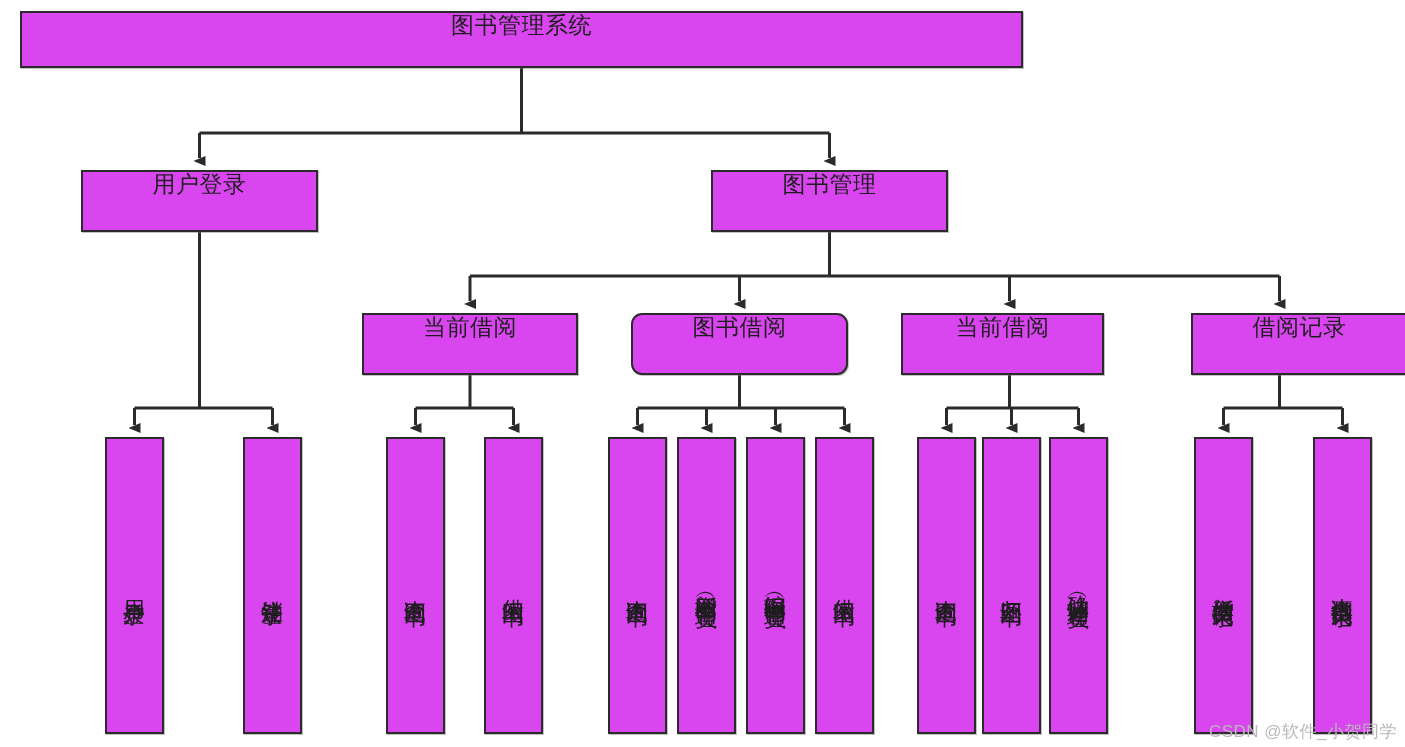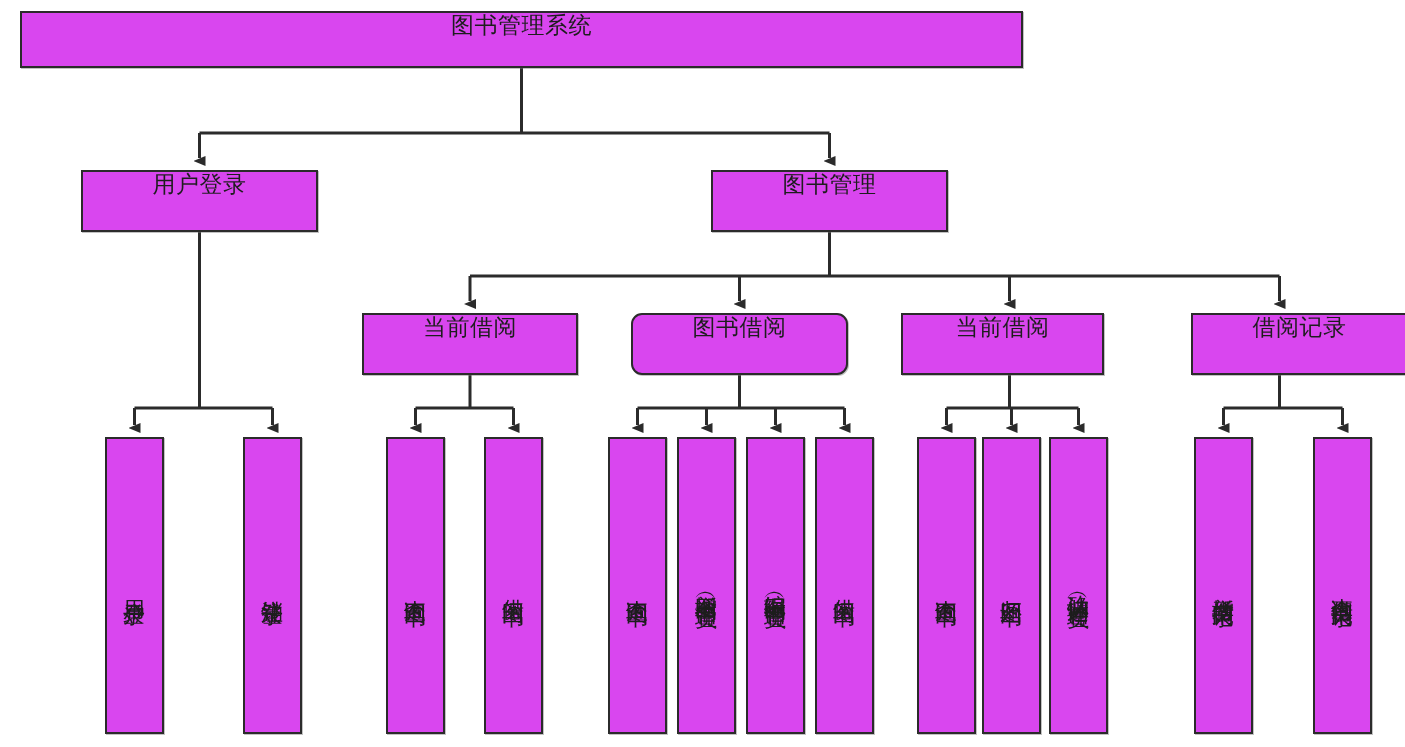--- a/index.html
+++ b/index.html
@@ -170,13 +170,14 @@
         <span class="node-label-v">确认归还（管理员）</span>
       </div>
       <div class="node-box" style="left: 1194px; top: 437px; width: 59px; height: 297px;">
         <span class="node-label-v">新增借阅记录</span>
       </div>
       <div class="node-box" style="left: 1313px; top: 437px; width: 59px; height: 297px;">
         <span class="node-label-v">查询借阅记录</span>
       </div>
     </div>
 
+  <div class="watermark">CSDN @软件_小贺同学</div>
 </div>
 
 </body></html>

